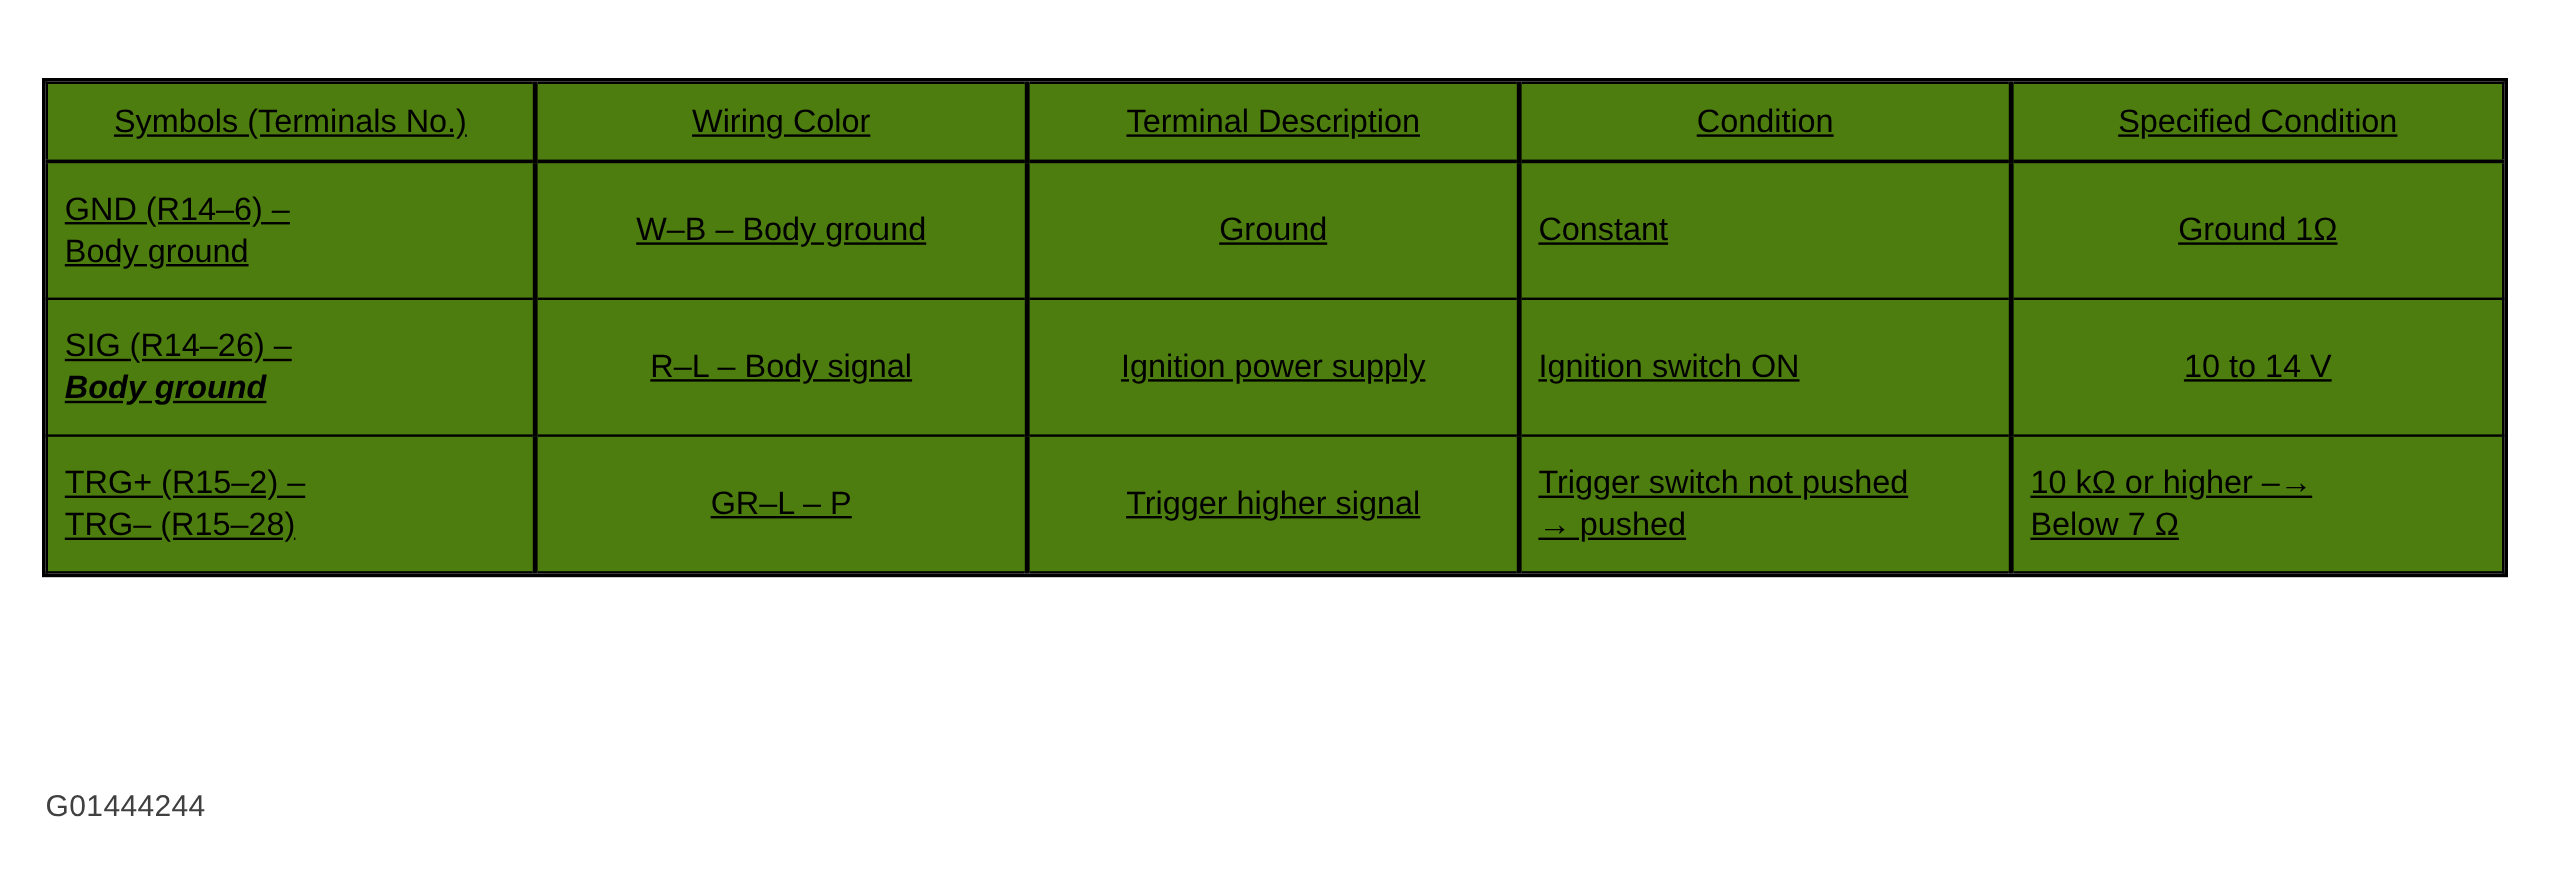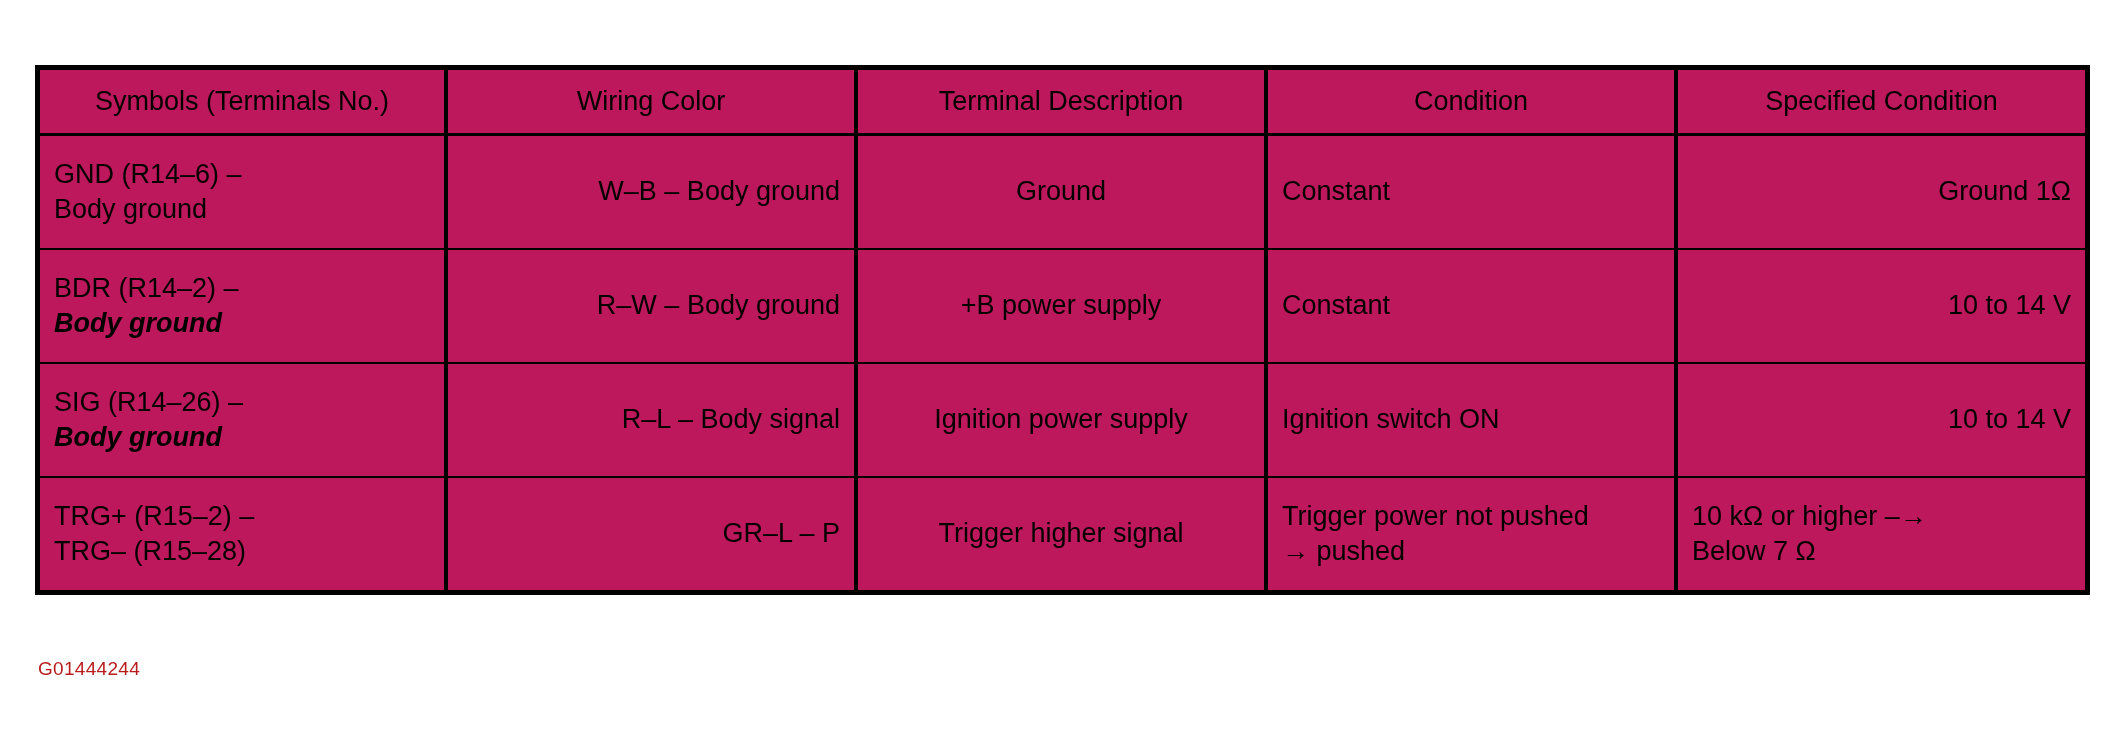--- a/index.html
+++ b/index.html
@@ -37,21 +37,22 @@
 
   .wiring-table td,
   .wiring-table th {
     border: 2px solid #000000;
     padding: 0;
     vertical-align: middle;
     font-weight: normal;
     font-size: 27px;
     line-height: 1.30;
     color: #000000;
-    background: #be185d;
+    background: #4d7c0f;
+    text-decoration: underline;
   }
 
   
   .wiring-table {
     outline: 3px solid #000000;
     outline-offset: 0px;
   }
 
   
   col.c1 { width: 407px; }
@@ -84,36 +85,36 @@
   .ln-1 {
     display: block;
     text-align: left;
   }
   .ln-2 {
     display: block;
     text-align: left;
     padding-right: 4px;
   }
 
-  .center { text-align: right; }
+  .center { text-align: center; }
   .left   { text-align: center; }
 
   .emph {
     font-weight: bold;
     font-style: italic;
   }
 
   
   .caption {
     position: absolute;
     left: 38px;
     top: 658px;
-    font-size: 19px;
+    font-size: 25px;
     letter-spacing: 0.3px;
-    color: #b91c1c;
+    color: #404040;
     font-family: "Liberation Sans", sans-serif;
   }
 </style>
 </head>
 <body>
 
 <div id="page">
 
   <table class="wiring-table">
     <colgroup>
@@ -143,34 +144,20 @@
         <td class="vsep-left left">Ground</td>
         <td class="vsep-left">
           <span class="ln-1">Constant</span>
         </td>
         <td class="vsep-left">
           <span class="ln-1 center">Ground 1Ω</span>
         </td>
       </tr>
 
 
-      <tr class="body-row">
-        <td>
-          <span class="ln-1">BDR (R14–2) –</span>
-          <span class="ln-2 emph">Body ground</span>
-        </td>
-        <td class="vsep-left center">R–W – Body ground</td>
-        <td class="vsep-left left">+B  power supply</td>
-        <td class="vsep-left">
-          <span class="ln-1">Constant</span>
-        </td>
-        <td class="vsep-left">
-          <span class="ln-1 center">10 to 14 V</span>
-        </td>
-      </tr>
 
       <tr class="body-row">
         <td>
           <span class="ln-1">SIG (R14–26) –</span>
           <span class="ln-2 emph">Body ground</span>
         </td>
         <td class="vsep-left center">R–L – Body signal</td>
         <td class="vsep-left left">Ignition power supply</td>
         <td class="vsep-left">
           <span class="ln-1">Ignition switch ON</span>
@@ -181,21 +168,21 @@
       </tr>
 
       <tr class="body-row">
         <td>
           <span class="ln-1">TRG+ (R15–2) –</span>
           <span class="ln-2">TRG– (R15–28)</span>
         </td>
         <td class="vsep-left center">GR–L – P</td>
         <td class="vsep-left left">Trigger higher signal</td>
         <td class="vsep-left">
-          <span class="ln-1">Trigger power not pushed</span>
+          <span class="ln-1">Trigger switch not pushed</span>
           <span class="ln-2">→ pushed</span>
         </td>
         <td class="vsep-left">
           <span class="ln-1">10 kΩ or higher –→</span>
           <span class="ln-2">Below 7 Ω</span>
         </td>
       </tr>
 
     </tbody>
   </table>

